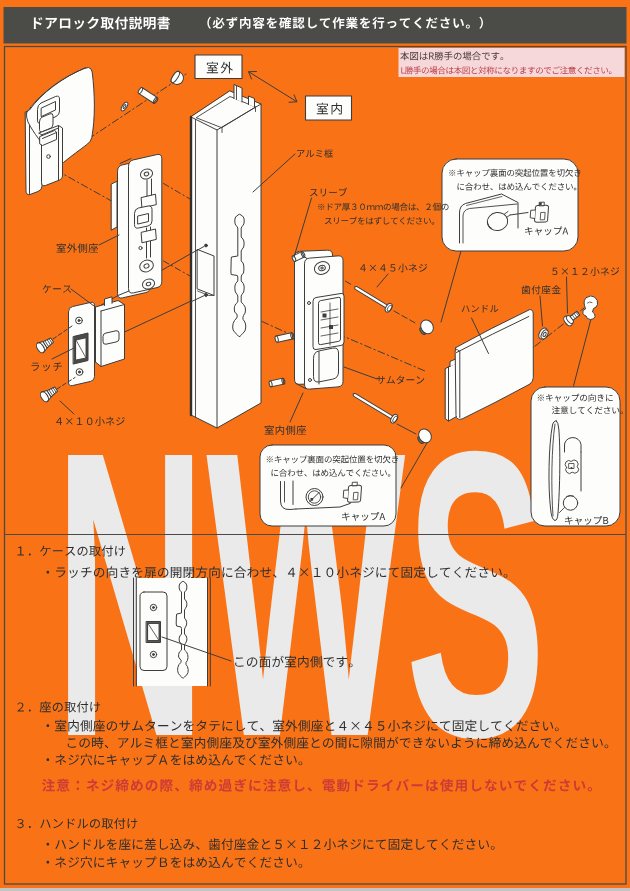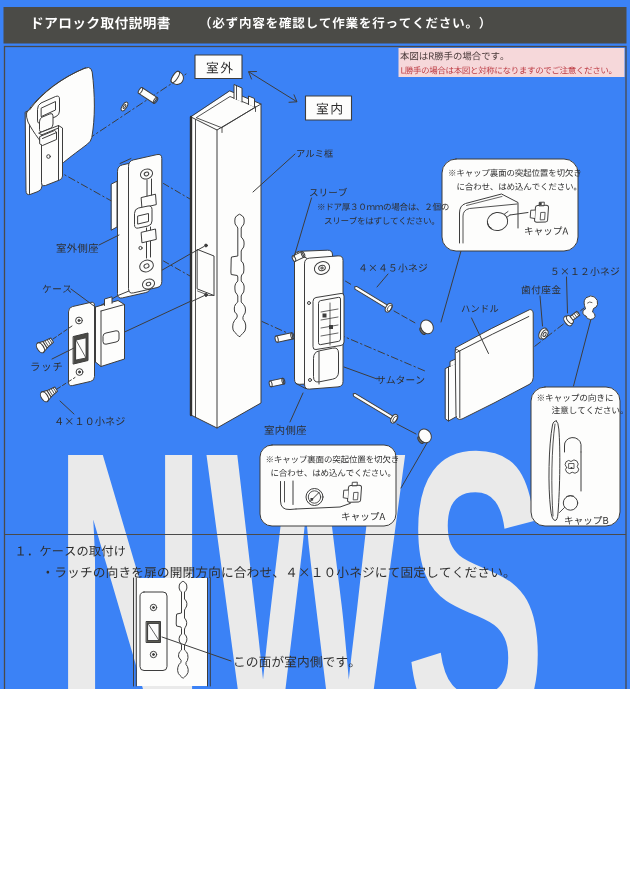--- a/index.html
+++ b/index.html
@@ -1,14 +1,14 @@
 <!DOCTYPE html>
 <html><head><meta charset="utf-8"><style>
 html,body{margin:0;padding:0;background:#fff}
-#page{position:relative;width:630px;height:689px;background:#3b82f6;overflow:hidden;font-family:"Liberation Sans",sans-serif}
+#page{position:relative;width:630px;height:891px;background:#f97316;overflow:hidden;font-family:"Liberation Sans",sans-serif}
 </style></head>
 <body>
 <div id="page">
 <svg width="630" height="891" viewBox="0 0 630 891">
 <defs>
         <path id="g0" d="M682 744 598 709C635 657 657 617 686 554L773 593C750 638 710 702 682 744ZM813 799 730 760C767 710 791 673 823 610L907 651C884 696 842 759 813 799ZM283 81C283 42 279 -19 273 -58H430C425 -17 420 53 420 81V364C528 328 678 270 782 215L838 354C746 399 553 470 420 510V656C420 698 425 742 429 777H273C280 741 283 692 283 656C283 572 283 158 283 81Z"></path>
 <path id="g1" d="M955 677 876 751C857 745 802 742 774 742C721 742 297 742 235 742C193 742 151 746 113 752V613C160 617 193 620 235 620C297 620 696 620 756 620C730 571 652 483 572 434L676 351C774 421 869 547 916 625C925 640 944 664 955 677ZM547 542H402C407 510 409 483 409 452C409 288 385 182 258 94C221 67 185 50 153 39L270 -56C542 90 547 294 547 542Z"></path>
 <path id="g2" d="M126 709C128 681 128 640 128 612C128 554 128 183 128 123C128 75 125 -12 125 -17H263L262 37H744L743 -17H881C881 -13 879 83 879 122C879 182 879 551 879 612C879 642 879 679 881 709C845 707 807 707 782 707C710 707 304 707 232 707C205 707 167 708 126 709ZM262 165V580H745V165Z"></path>
 <path id="g3" d="M505 594 386 555C411 503 455 382 467 333L587 375C573 421 524 551 505 594ZM874 521 734 566C722 441 674 308 606 223C523 119 384 43 274 14L379 -93C496 -49 621 35 714 155C782 243 824 347 850 448C856 468 862 489 874 521ZM273 541 153 498C177 454 227 321 244 267L366 313C346 369 298 490 273 541Z"></path>
 <path id="g4" d="M573 780 427 828C418 794 397 748 382 723C332 637 245 508 70 401L182 318C280 385 367 473 434 560H715C699 485 641 365 573 287C486 188 374 101 170 40L288 -66C476 8 597 100 692 216C782 328 839 461 866 550C874 575 888 603 899 622L797 685C774 678 741 673 710 673H509L512 678C524 700 550 745 573 780Z"></path>

